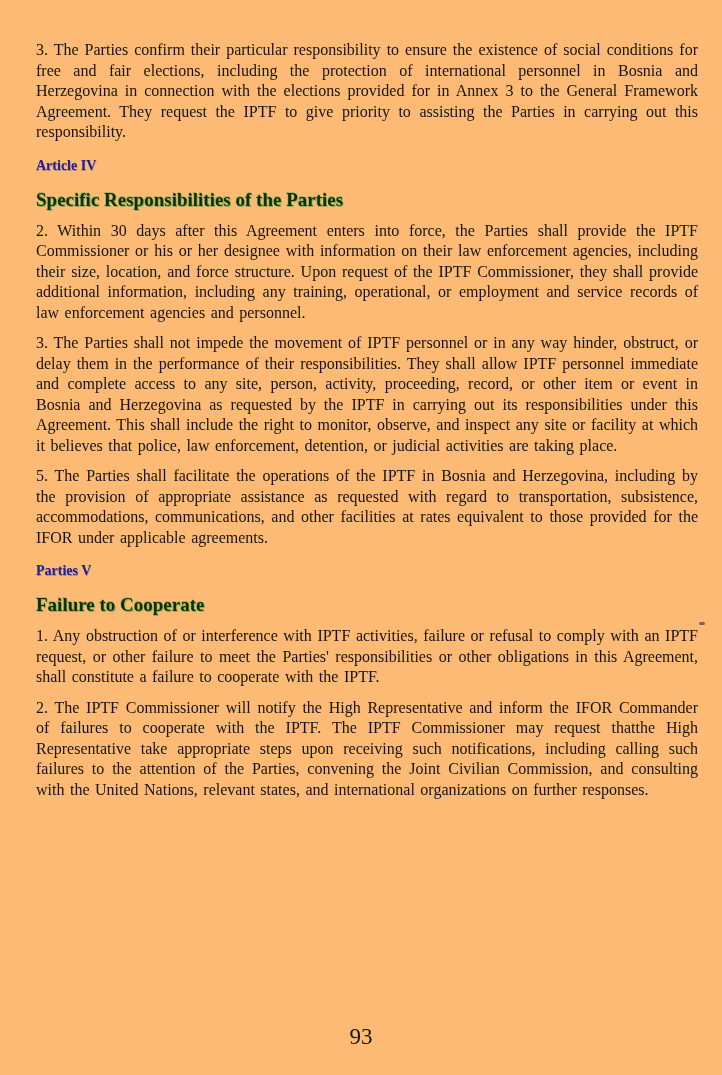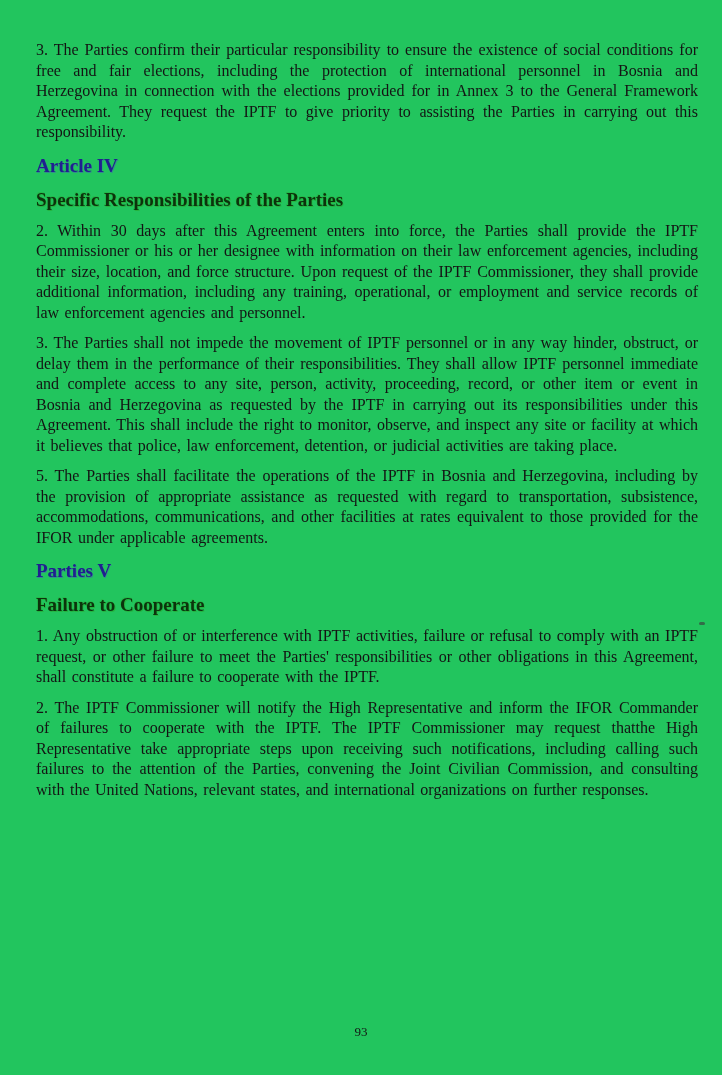--- a/index.html
+++ b/index.html
@@ -6,56 +6,56 @@
     margin: 0;
     padding: 0;
     background: #ffffff;
   }
   .page {
     position: relative;
     width: 722px;
     height: 1075px;
     box-sizing: border-box;
     padding: 40px 24px 0 36px;
-    background: #22c55e;
+    background: #fdba74;
     font-family: "Liberation Serif", "DejaVu Serif", serif;
     color: #161616;
     overflow: hidden;
   }
   p.body-para {
     font-size: 16px;
     line-height: 20.5px;
     text-align: justify;
     margin: 0 0 10px 0;
     color: #141414;
     word-spacing: 1.5px;
   }
   h2.article-heading {
-    font-size: 19px;
+    font-size: 14px;
     line-height: 25px;
     font-weight: bold;
     color: #20208f;
     margin: 0 0 9px 0;
     text-shadow: 0.6px 0.6px 0 rgba(70, 70, 200, 0.45);
   }
   h3.section-heading {
     font-size: 19px;
     line-height: 25px;
     font-weight: bold;
     color: #0c320c;
     margin: 0 0 9px 0;
     text-shadow: 0.8px 0.8px 0 rgba(40, 165, 40, 0.55), -0.6px -0.6px 0 rgba(40, 165, 40, 0.35);
   }
   .page-number {
     position: absolute;
     top: 1024px;
     left: 0;
     right: 0;
     text-align: center;
-    font-size: 13px;
+    font-size: 23px;
     color: #141414;
   }
   .scan-artifact {
     position: absolute;
     top: 622px;
     left: 699px;
     width: 6px;
     height: 3px;
     border-radius: 2px;
     background: rgba(60, 60, 60, 0.65);

